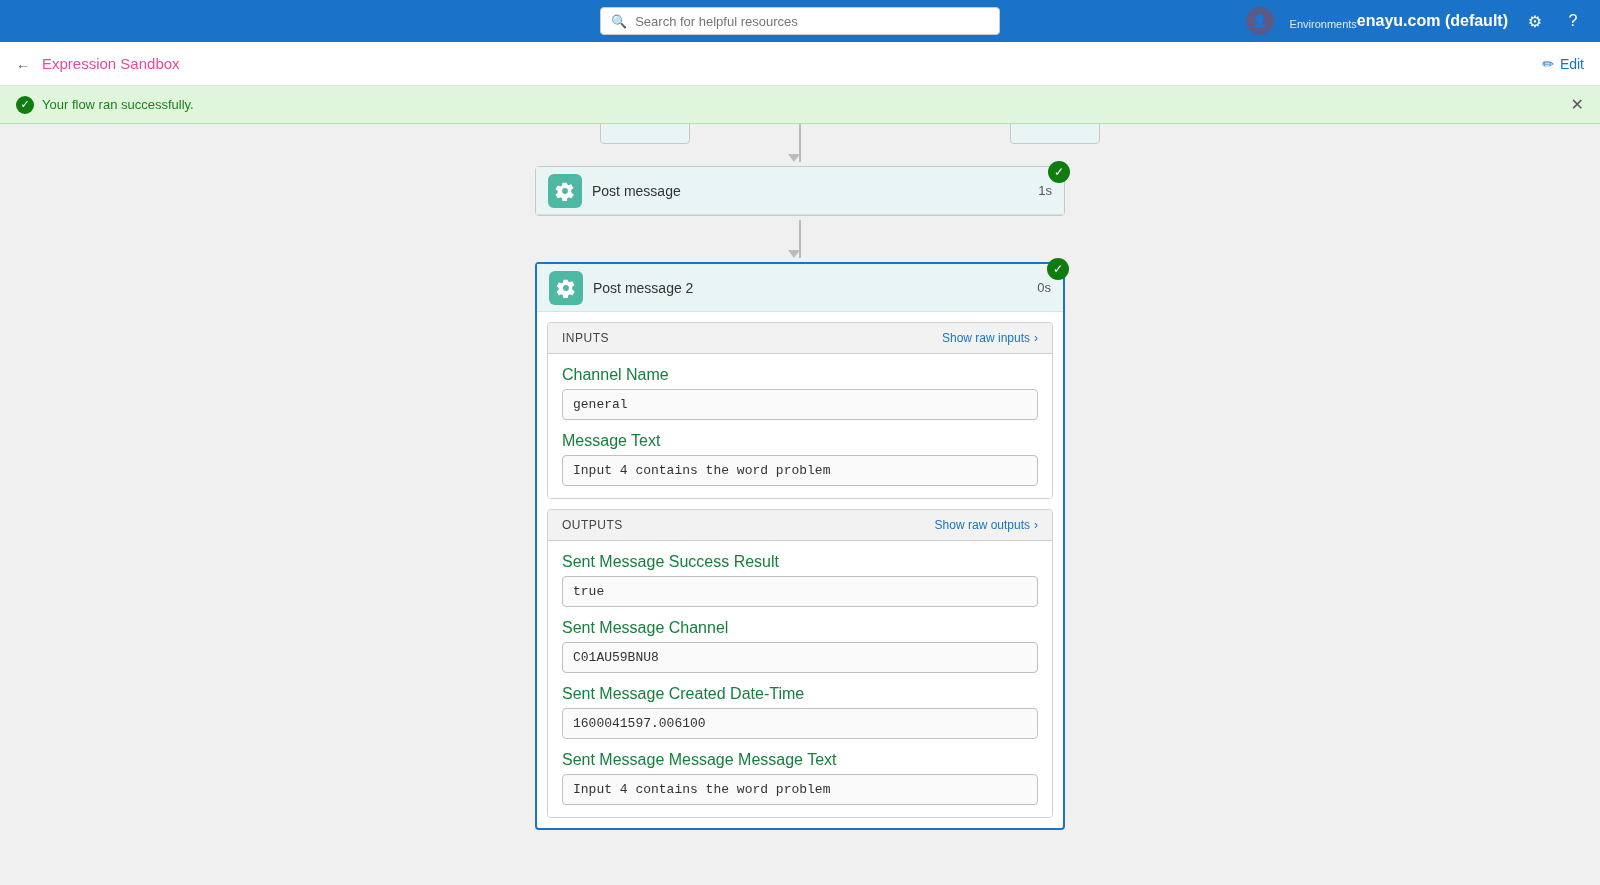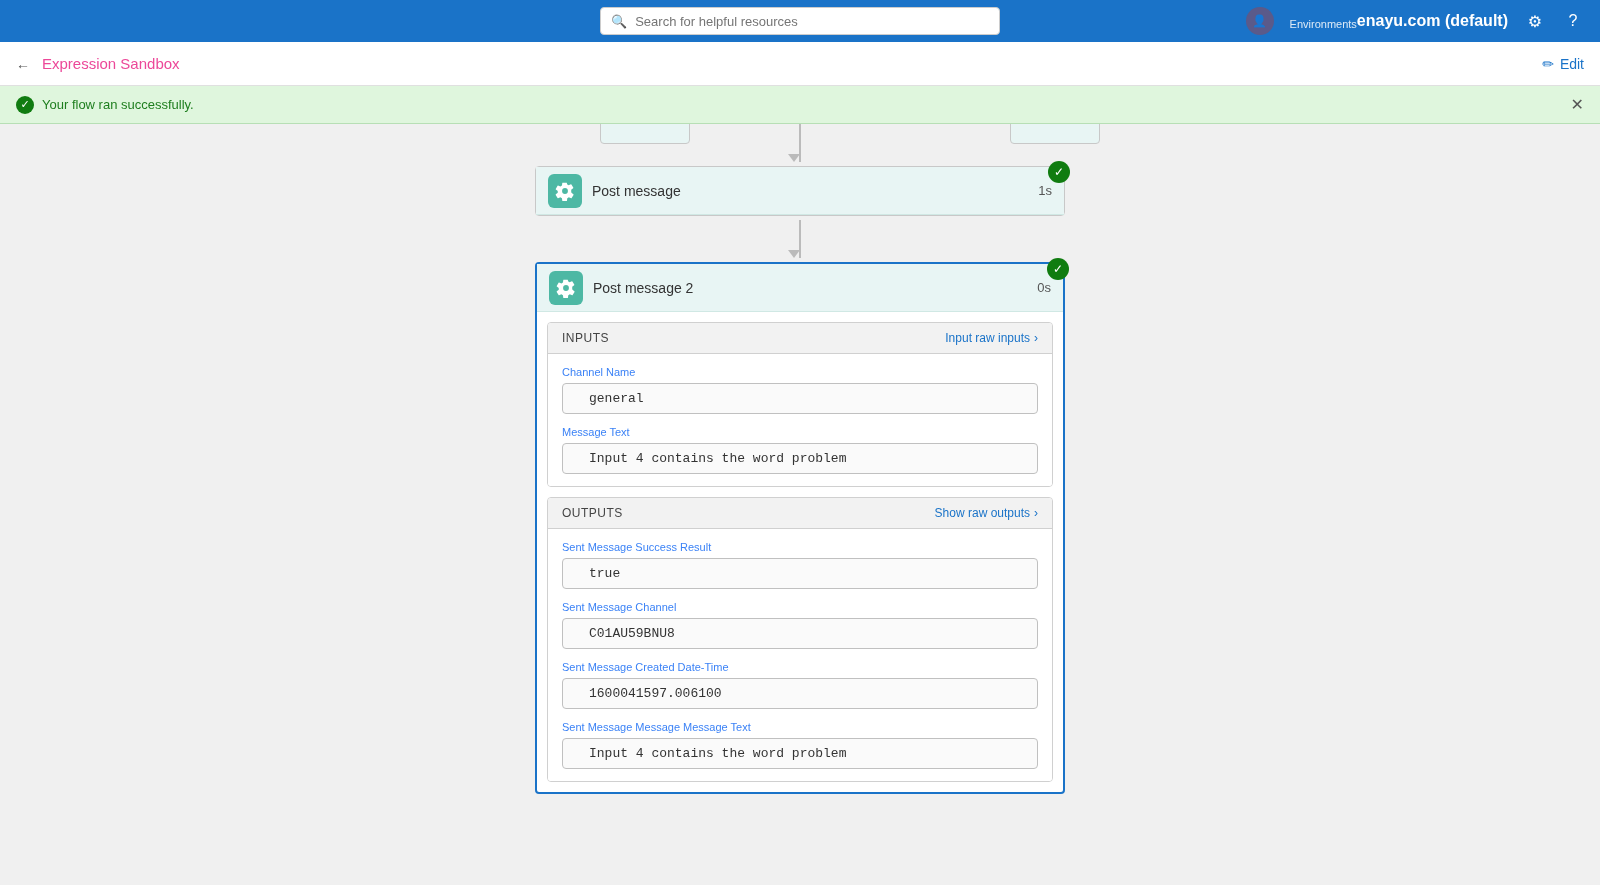--- a/index.html
+++ b/index.html
@@ -274,29 +274,29 @@
       gap: 4px;
       font-size: 12px;
       color: #1a73c8;
       cursor: pointer;
     }
     .section-body {
       padding: 12px 14px;
       background: white;
     }
     .field-label {
-      font-size: 11px;
-      color: #3b82f6;
+      font-size: 16px;
+      color: #15803d;
       margin-bottom: 5px;
       font-weight: 500;
     }
     .field-value {
       border: 1px solid #c0c0c0;
       border-radius: 4px;
-      padding: 7px 26px;
+      padding: 7px 10px;
       font-size: 13px;
       color: #333;
       background: #fafafa;
       font-family: 'Courier New', monospace;
       margin-bottom: 12px;
     }
     .field-value:last-child {
       margin-bottom: 0;
     }
 
@@ -381,21 +381,21 @@
       </div>
       <span class="step-label">Post message 2</span>
       <span class="step-duration">0s</span>
       <div class="step-check">✓</div>
     </div>
 
     <div class="step-section">
       <div class="section-header">
         <span class="section-title">INPUTS</span>
         <div class="show-raw-link">
-          <span>Input raw inputs</span>
+          <span>Show raw inputs</span>
           <span>›</span>
         </div>
       </div>
       <div class="section-body">
         <div class="field-label">Channel Name</div>
         <div class="field-value">general</div>
         <div class="field-label">Message Text</div>
         <div class="field-value">Input 4 contains the word problem</div>
       </div>
     </div>

